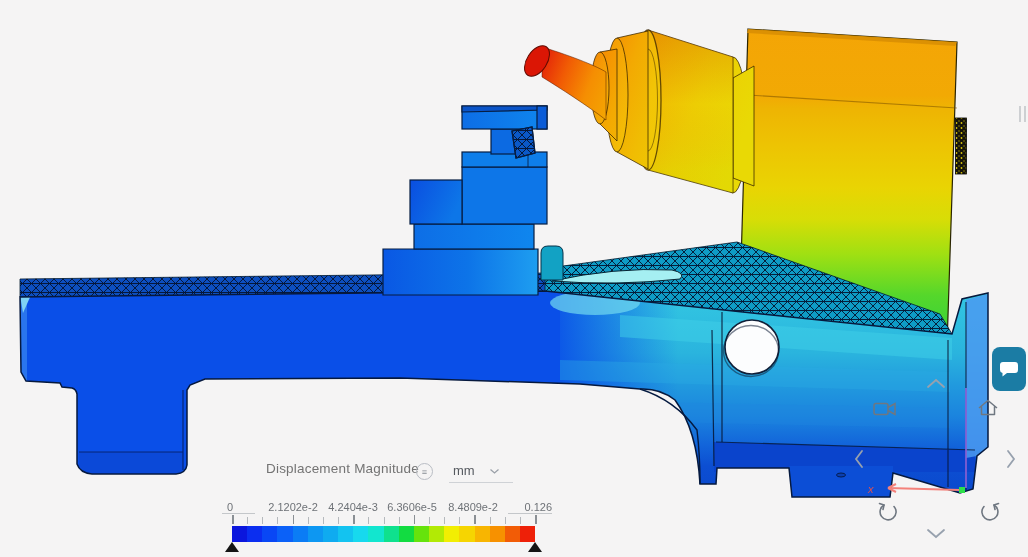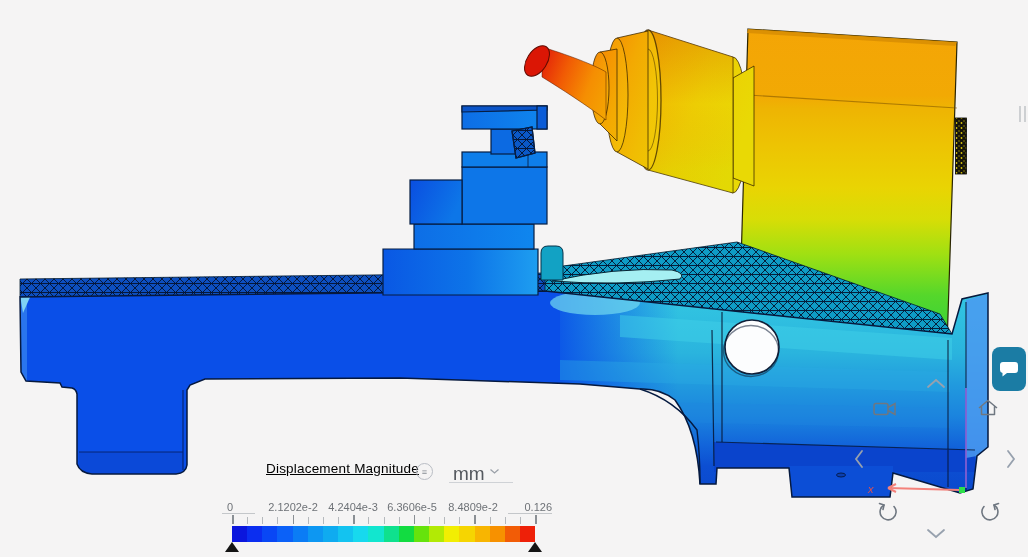--- a/index.html
+++ b/index.html
@@ -3,24 +3,24 @@
 <meta charset="utf-8">
 <style>
   html,body{margin:0;padding:0;background:#e9e9e9;}
   .stage{position:relative;width:1028px;height:557px;background:#f5f4f4;overflow:hidden;
          font-family:"Liberation Sans",sans-serif;}
   .abs{position:absolute;}
   svg{display:block;}
 
   
   #legend{left:220px;top:450px;width:340px;height:107px;}
-  .lg-title{left:46px;top:11px;font-size:13.5px;color:#000000;letter-spacing:.2px;text-decoration:underline;}
+  .lg-title{left:46px;top:11px;font-size:13.5px;color:#737373;letter-spacing:.2px;}
   .lg-menu{left:196px;top:13px;width:15px;height:15px;border:1px solid #b9bdc4;border-radius:50%;
            display:flex;align-items:center;justify-content:center;font-size:9px;color:#878c93;cursor:pointer;}
-  .lg-unit{left:233px;top:13px;font-size:19px;color:#55595f;cursor:pointer;}
+  .lg-unit{left:233px;top:13px;font-size:13px;color:#55595f;cursor:pointer;}
   .lg-chev{left:269px;top:18px;}
   .lg-underline{left:229px;top:32px;width:64px;height:1px;background:#cfd2d6;}
   .lg-lab{top:51px;font-size:11px;color:#6e7277;white-space:nowrap;}
   .lg-mini{top:63px;height:1px;background:#c4c7ca;}
   .tick{position:absolute;top:67px;width:1px;height:7px;background:#b5b9bd;}
   .tick.major{top:65px;height:9px;width:1.5px;background:#8a8f94;}
   #cbar{left:12px;top:76px;width:303px;height:16px;display:flex;}
   #cbar div{flex:1;}
   .tri{width:0;height:0;border-left:7px solid transparent;border-right:7px solid transparent;
        border-bottom:10px solid #141414;top:92px;cursor:ew-resize;}

